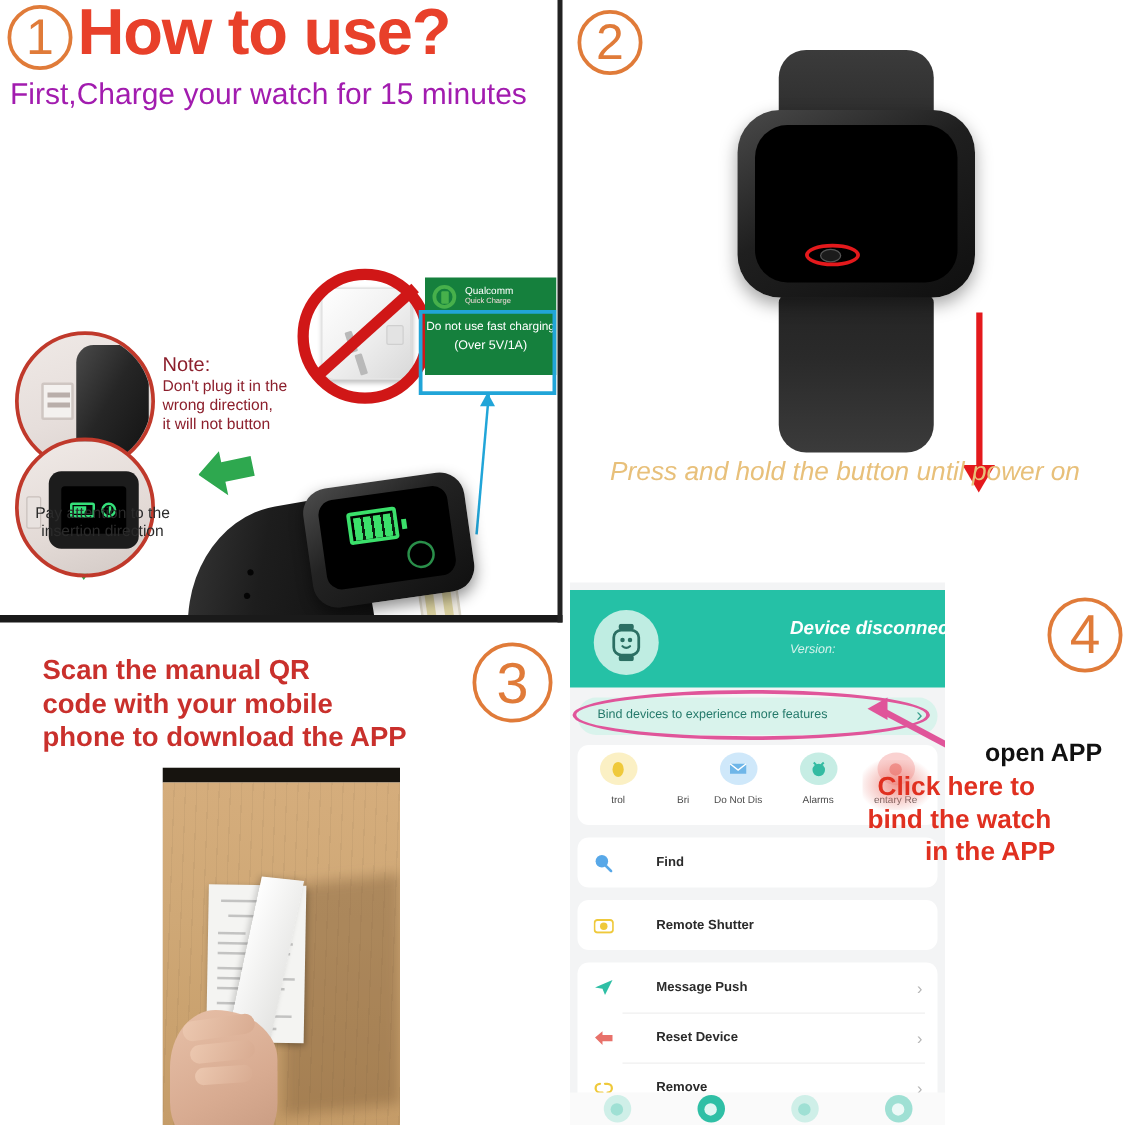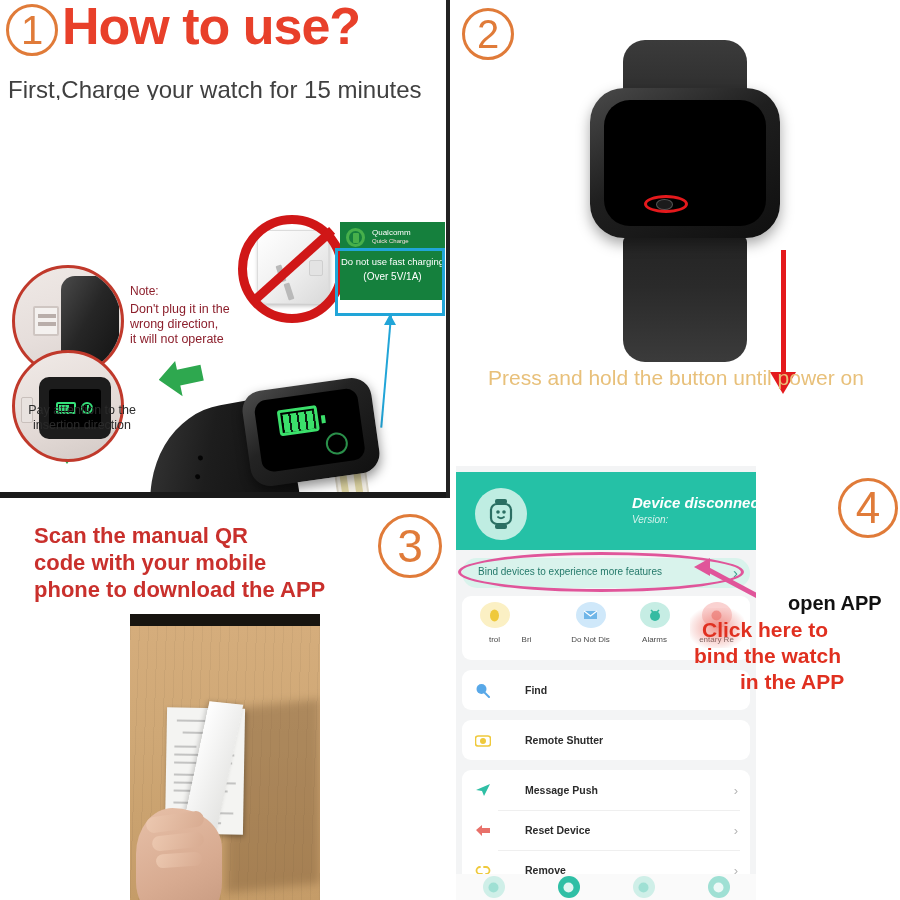--- a/index.html
+++ b/index.html
@@ -25,22 +25,22 @@
 
   
   #panel1 { position:absolute; left:0; top:0; width:450px; height:498px; background:#fff; }
   #p1-num { left:6px; top:4px; width:52px; height:52px; font-size:40px; }
   #p1-title {
     position:absolute; left:62px; top:-4px;
     color:#E8402A; font-size:52px; font-weight:bold; letter-spacing:-1px;
     white-space:nowrap;
   }
   #p1-sub {
-    position:absolute; left:8px; top:76px;
-    color:#404040; font-size:24px; white-space:nowrap;
+    position:absolute; left:8px; top:62px;
+    color:#a21caf; font-size:24px; white-space:nowrap;
   }
   #p1-photo { position:absolute; left:0; top:100px; width:450px; height:392px; background:#fff; overflow:hidden;}
   #p1-bottomrule { position:absolute; left:0; top:492px; width:450px; height:6px; background:#1a1a1a;}
 
   
   #plug-wrap { position:absolute; left:243px; top:118px; width:100px; height:100px; }
   #plug-body {
     position:absolute; left:14px; top:12px; width:72px; height:74px;
     background: linear-gradient(135deg,#ffffff 0%,#f2f2f2 45%,#d9d9d9 100%);
     border-radius:10px; border:1px solid #dcdcdc;
@@ -139,21 +139,21 @@
   }
   #usb-circle2 .pw::after{
     content:""; position:absolute; left:4px; top:1px; width:2px; height:6px; background:#35E07A;
   }
   #usb-circle2 .sideport {
     position:absolute; left:6px; top:44px; width:12px; height:26px;
     background:#e8e2df; border:1px solid #c9c0bc; border-radius:2px;
   }
 
   
-  #note-title { position:absolute; left:130px; top:184px; color:#8C1F2C; font-size:12px; }
+  #note-title { position:absolute; left:130px; top:184px; color:#8C1F2C; font-size:16px; }
   #note-body  { position:absolute; left:130px; top:202px; color:#8C1F2C; font-size:12.5px; line-height:15px; }
   #pay-attn   { position:absolute; left:14px; top:303px; width:136px; text-align:center;
                 color:#2b2b2b; font-size:12.5px; line-height:15px; }
 
   
   #garrow-left { position:absolute; left:159px; top:258px; width:46px; height:42px; }
   #garrow-down { position:absolute; left:54px; top:339px; width:26px; height:26px; }
 
   
   #cw { position:absolute; left:146px; top:262px; width:280px; height:230px; }
@@ -233,21 +233,21 @@
   #p2-arrow-line {
     position:absolute; left:211px; top:210px; width:5px; height:128px; background:#E4191C;
   }
   #p2-arrow-head {
     position:absolute; left:200px; top:332px; width:0;height:0;
     border-left:13px solid transparent; border-right:13px solid transparent;
     border-top:22px solid #E4191C;
   }
   #p2-line1 {
     position:absolute; left:0; top:366px; width:448px; text-align:center;
-    color:#E8C07A; font-size:21px; white-space:nowrap;
+    color:#E8C07A; font-size:21px; white-space:nowrap;font-style:italic;
   }
   #p2-line2 {
     position:absolute; left:0; top:396px; width:448px; text-align:center;
     color:#C85343; font-size:24px; line-height:29px;
   }
   #p1-right-edge { position:absolute; left:446px; top:0; width:4px; height:498px; background:#222; }
 
   
   #panel3 { position:absolute; left:0; top:500px; width:450px; height:400px; background:#fff; }
   #p3-num { left:378px; top:514px; width:64px; height:64px; font-size:46px; }
@@ -401,21 +401,21 @@
         <div class="scr">
           <div class="batt"></div>
           <div class="pw"></div>
         </div>
       </div>
     </div>
 
     <div id="note-title">Note:</div>
     <div id="note-body" style="white-space:pre-line;">Don't plug it in the
 wrong direction,
-it will not operate</div>
+it will not button</div>
     <div id="pay-attn" style="white-space:pre-line;">Pay attention to the
 insertion direction</div>
 
     <div id="garrow-left">
       <svg width="46" height="42" viewBox="0 0 46 42">
             <path d="M0 17 L20 2 L20 11 L44 11 L44 27 L20 27 L20 38 z" fill="#2EA84F" transform="rotate(-12 23 21)"></path>
           </svg>
     </div>
 
     <div id="plug-wrap">
@@ -539,21 +539,21 @@
 
     <div id="icon-card">
       <div class="ic-item" style="left:4px;">
         <div class="ic-blob" style="background:#FBF0C4;">
           <svg width="13" height="15" viewBox="0 0 13 15">
                 <ellipse cx="6.5" cy="7.5" rx="4.5" ry="6" fill="#EFC93B"></ellipse>
               </svg>
         </div>
         <div class="ic-lbl">trol</div>
       </div>
-      <div class="ic-item" style="left:36px;">
+      <div class="ic-item" style="left:56px;">
         <div class="ic-blob" style="background:transparent;"></div>
         <div class="ic-lbl">Bri</div>
       </div>
       <div class="ic-item" style="left:100px;">
         <div class="ic-blob" style="background:#CFE8FA;">
           <svg width="15" height="12" viewBox="0 0 15 12">
                 <path d="M1 2 h13 v8 h-13 z" fill="#6FB6E8"></path>
                 <path d="M1 2 L7.5 7 L14 2" stroke="#ffffff" stroke-width="1.2" fill="none"></path>
               </svg>
         </div>

